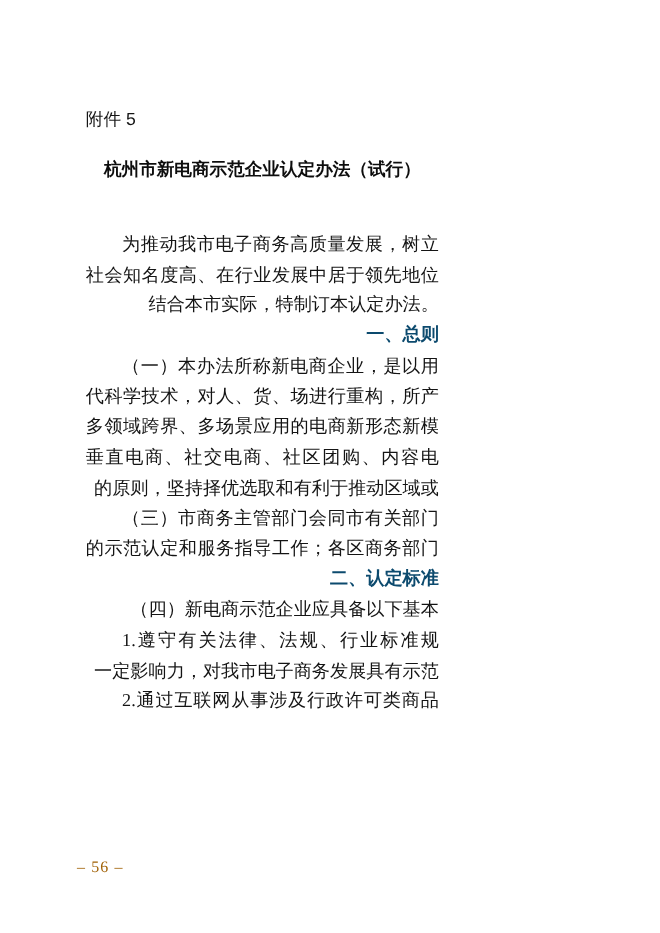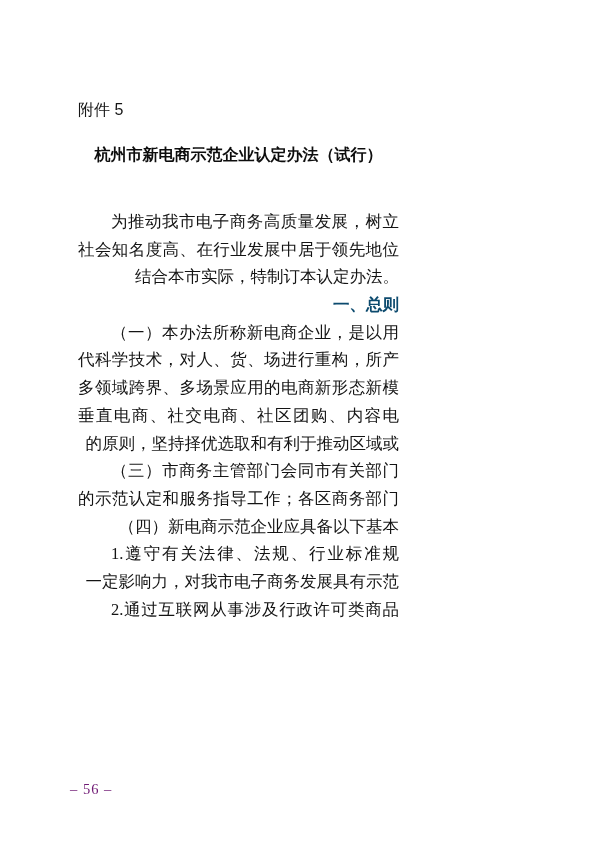--- a/index.html
+++ b/index.html
@@ -59,21 +59,21 @@
     font-family: "Liberation Sans", sans-serif;
     font-weight: bold;
     color: #0c4a6e;
   }
   .page-number {
     position: absolute;
     left: 70px;
     top: 779px;
     font-size: 14.5px;
     line-height: 20px;
-    color: #701a75;
+    color: #a16207;
     letter-spacing: 1px;
   }
 </style>
 </head>
 <body>
 
 <div class="page">
   <div class="attachment-label">附件 5</div>
 
   <div class="doc-title">杭州市新电商示范企业认定办法（试行）</div>
@@ -83,20 +83,21 @@
       <div class="line fill">社会知名度高、在行业发展中居于领先地位的新电商示范企业，</div>
       <div class="line">结合本市实际，特制订本认定办法。</div>
       <div class="line indent heading">一、总则</div>
       <div class="line indent fill">（一）本办法所称新电商企业，是以用户为中心，应用新一</div>
       <div class="line fill">代科学技术，对人、货、场进行重构，所产生的线上线下融合、</div>
       <div class="line fill">多领域跨界、多场景应用的电商新形态新模式。包括平台电商、</div>
       <div class="line fill">垂直电商、社交电商、社区团购、内容电商、生鲜电商、兴趣电</div>
       <div class="line">的原则，坚持择优选取和有利于推动区域或行业发展相结合。</div>
       <div class="line indent fill">（三）市商务主管部门会同市有关部门开展全市新电商企业</div>
       <div class="line fill">的示范认定和服务指导工作；各区商务部门会同本区有关部门负</div>
+      <div class="line indent heading">二、认定标准</div>
       <div class="line indent">（四）新电商示范企业应具备以下基本条件:</div>
       <div class="line indent fill">1.遵守有关法律、法规、行业标准规范，具有较高知名度和</div>
       <div class="line">一定影响力，对我市电子商务发展具有示范意义和推广价值。</div>
       <div class="line indent fill">2.通过互联网从事涉及行政许可类商品和服务的经营，须取</div>
     </div>
 
   <div class="page-number">– 56 –</div>
 </div>
 
 </body></html>

